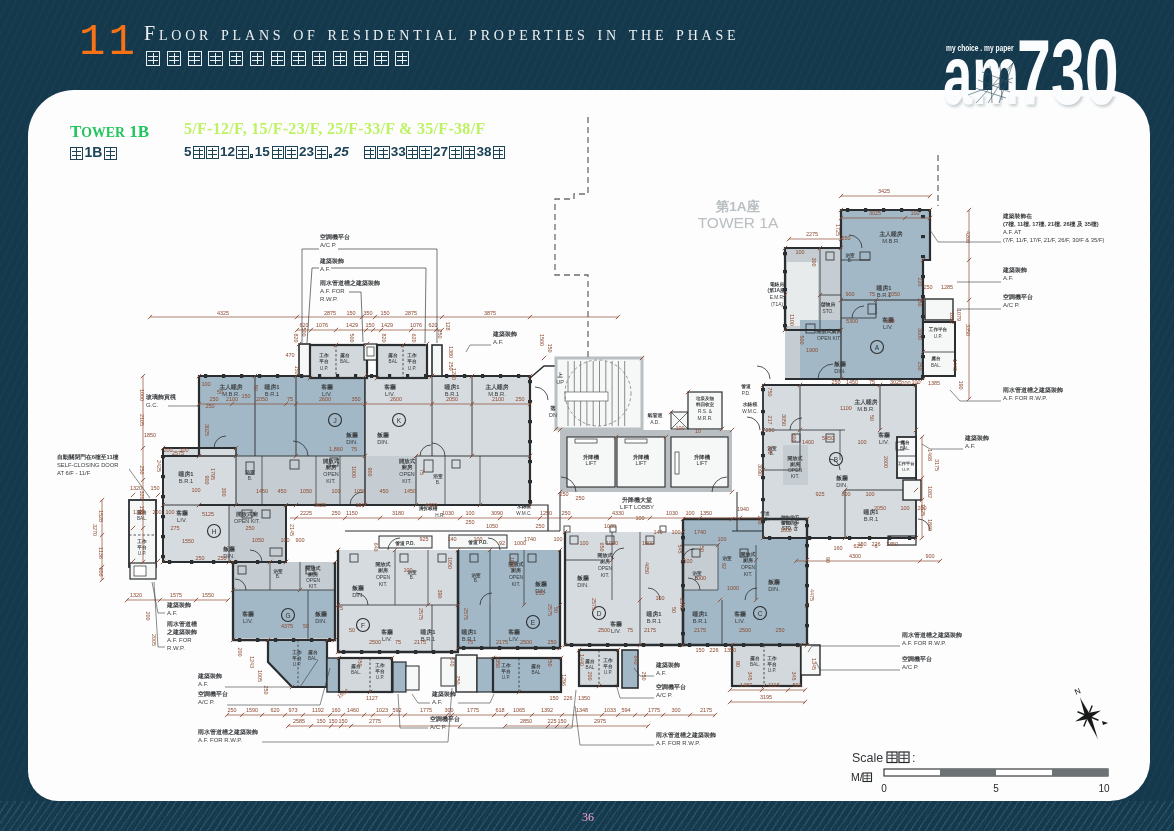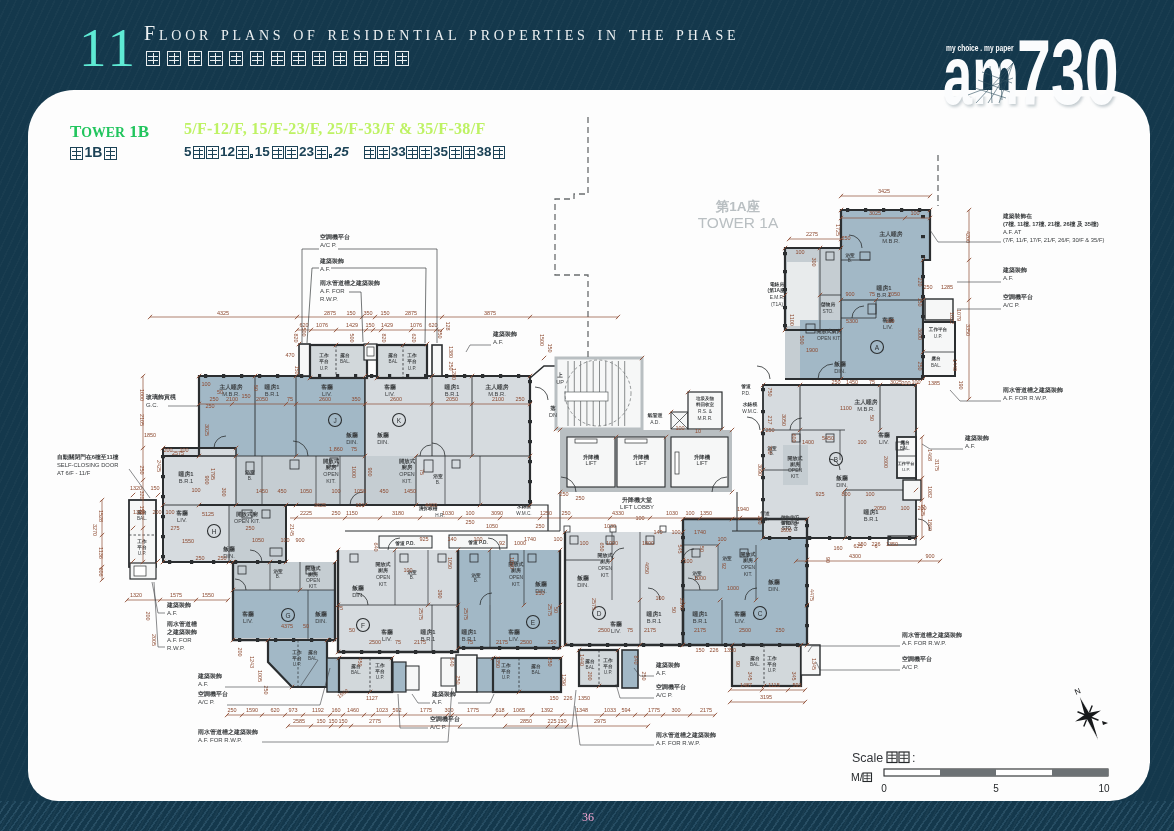--- a/index.html
+++ b/index.html
@@ -4,22 +4,22 @@
 <style>
 html,body{margin:0;padding:0;}
 body{width:1174px;height:831px;position:relative;overflow:hidden;
   background:#14384c;font-family:"Liberation Sans",sans-serif;}
 #waves{position:absolute;inset:0;
   background:repeating-linear-gradient(115deg, rgba(255,255,255,0.025) 0 1.5px, transparent 1.5px 7px);}
 #panel{position:absolute;left:28px;top:90px;width:1122px;height:711px;background:#fdfdfd;
   border-radius:46px 44px 40px 30px;}
 #footer{position:absolute;left:0;top:801px;width:1174px;height:30px;
   background:repeating-linear-gradient(125deg, rgba(110,160,190,0.18) 0 1.6px, transparent 1.6px 6px);}
-.hnum{position:absolute;left:79px;top:20px;color:#5eead4;font-family:Liberation Serif, serif;
-  font-size:55px;line-height:1;letter-spacing:3px;}
+.hnum{position:absolute;left:79px;top:20px;color:#f97316;font-family:Liberation Mono, monospace;
+  font-size:44px;line-height:1;letter-spacing:3px;}
 .htitle{position:absolute;left:144px;top:22px;color:#edf1f3;font-family:"Liberation Serif",serif;
   font-size:20px;letter-spacing:3.8px;font-variant:small-caps;white-space:nowrap;}
 .tower{position:absolute;left:70px;top:122px;color:#22c55e;font-family:"Liberation Serif",serif;
   font-size:17px;font-weight:bold;}
 .floors{position:absolute;left:184px;top:120px;color:#bef264;font-family:"Liberation Serif",serif;
   font-size:16px;font-weight:bold;letter-spacing:0.3px;}
 .pgnum{position:absolute;left:582px;top:810px;color:#f9a8d4;font-family:"Liberation Serif",serif;font-size:12px;}
 .cjk{display:inline-flex;}
 .cjk i{display:inline-block;position:relative;border:1.2px solid currentColor;box-sizing:border-box;}
 .cjk i:before{content:"";position:absolute;left:7%;right:7%;top:30%;border-top:1.1px solid currentColor;}
@@ -129,21 +129,21 @@
     <i style="width:12.42px;height:12.825px;margin-right:1.2px;">
       <b></b>
     </i>
     <span style="margin-right:0;font-family:'Liberation Sans',sans-serif;"><b>33</b></span>
     <i style="width:12.42px;height:12.825px;margin-right:1.2px;">
       <b></b>
     </i>
     <i style="width:12.42px;height:12.825px;margin-right:1.2px;">
       <b></b>
     </i>
-    <span style="margin-right:1.2px;font-family:'Liberation Sans',sans-serif;"><b>35</b></span>
+    <span style="margin-right:1.2px;font-family:'Liberation Sans',sans-serif;"><b>27</b></span>
     <i style="width:12.42px;height:12.825px;margin-right:1.2px;">
       <b></b>
     </i>
     <i style="width:12.42px;height:12.825px;margin-right:1.2px;">
       <b></b>
     </i>
     <span style="margin-right:1.2px;font-family:'Liberation Sans',sans-serif;"><b>38</b></span>
     <i style="width:12.42px;height:12.825px;margin-right:1.2px;">
       <b></b>
     </i>

